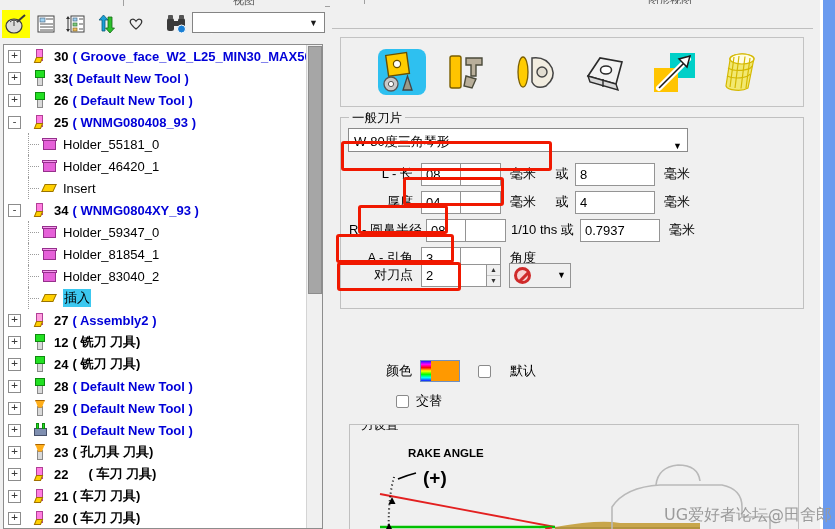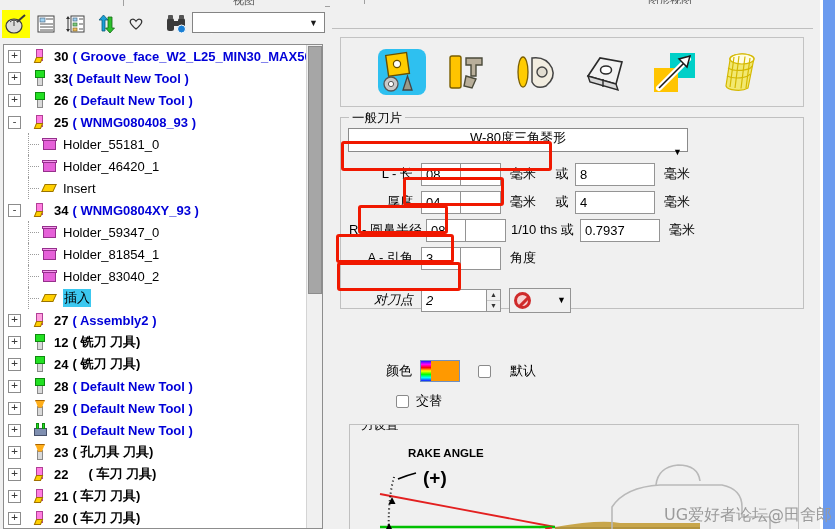--- a/index.html
+++ b/index.html
@@ -206,22 +206,22 @@
     padding: 0 3px; font-size: 12.5px; color: #000;
   }
   .grp2 {
     position: absolute; left: 17px; top: 395px; width: 450px; height: 134px;
     border: 1px solid #c0c0c0; border-bottom: none; overflow: hidden;
   }
 
   .combo-main {
     position: absolute; left: 7px; top: 10px; width: 340px; height: 24px;
     background: #ffffff; border: 1px solid #8a8a8a;
-    display: flex; align-items: center; padding: 0 5px;
-    font-size: 13px; color: #000; flex-direction: column;
+    display: flex; align-items: flex-end; padding: 0 5px;
+    font-size: 13px; color: #000;
   }
   .combo-main .chev { margin-left: auto; font-size: 9px; }
 
   .frow {
     position: absolute; height: 24px; display: flex; align-items: center;
     font-size: 13px; left: 7px; width: 450px;
   }
   .flabel { width: 73px; text-align: right; padding-right: 8px; color: #000; }
   .finput {
     height: 23px; background: #ffffff; border: 1px solid #949494;
@@ -684,21 +684,21 @@
           <div class="funit">毫米</div>
         </div>
 
         <div class="frow" style="top:128px;">
           <div class="flabel">A - 引角</div>
           <div class="finput fnarrow">3</div>
           <div class="finput" style="width:40px;border-left:none;"></div>
           <div class="funit">角度</div>
         </div>
 
-        <div class="frow" style="top:169px;height:26px;font-style:italic;">
+        <div class="frow" style="top:144px;height:26px;">
           <div class="flabel">对刀点</div>
           <div class="finput" style="width:66px;">2</div>
           <div class="spin">
             <div>▲</div>
             <div>▼</div>
           </div>
           <div class="dropsm">
             <div class="noentry"></div>
             <span class="chev" style="font-size:9px;margin-left:auto;">▼</span>
           </div>

